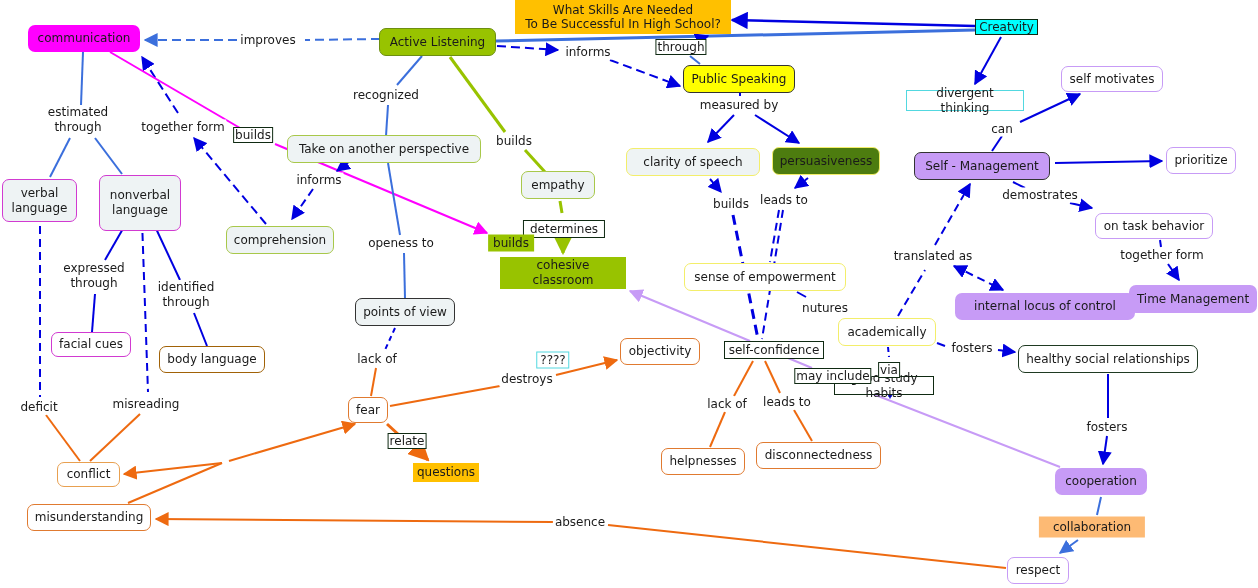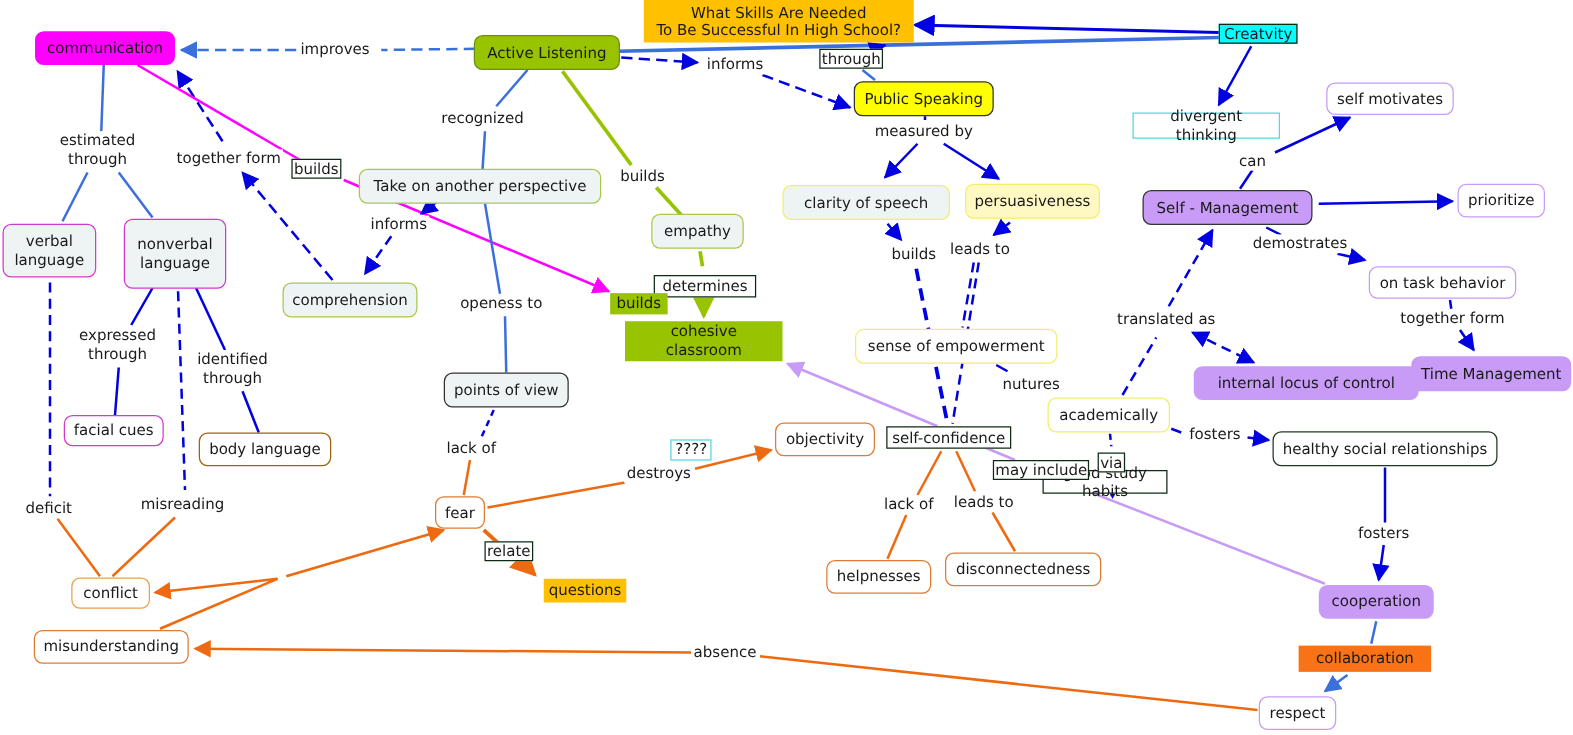--- a/index.html
+++ b/index.html
@@ -7,21 +7,21 @@
          font-family:"DejaVu Sans", sans-serif; font-size:12px; color:#1a1a1a; }
   #edges { position:absolute; left:0; top:0; width:1258px; height:588px; }
   .node { position:absolute; box-sizing:border-box; display:flex; align-items:center; justify-content:center;
           text-align:center; line-height:15px; white-space:pre-line; padding:0 6px; }
   .rounded { border-radius:7px; }
   .lbl { position:absolute; transform:translate(-50%,-50%); white-space:pre-line; text-align:center;
          line-height:15px; background:#fff; padding:0 2px; font-size:12px; }
   .lbl.boxed { border:1px solid #0f2a12; padding:0 1px; line-height:14px; }
   .lbl.boxed-cyan { border:1px solid #52d8e0; padding:0 3px; }
   .lbl.filled-green { background:#98c300; color:#1a1a1a; padding:1px 5px; }
-  .lbl.filled-purple { background:#f97316; padding:3px 14px; }
+  .lbl.filled-purple { background:#fdba74; padding:3px 14px; }
 </style>
 </head>
 <body>
 
 <svg id="edges" viewBox="0 0 1258 588">
   <defs>
     <marker id="ah-blue" viewBox="0 0 10 10" refX="9" refY="5" markerWidth="7" markerHeight="7" orient="auto-start-reverse">
         <path d="M0,0 L10,5 L0,10 z" fill="#0000e0"></path>
       </marker>
     <marker id="ah-steel" viewBox="0 0 10 10" refX="9" refY="5" markerWidth="7" markerHeight="7" orient="auto-start-reverse">
@@ -156,41 +156,41 @@
 <div class="node rounded" style="left:28px;top:25px;width:112px;height:27px;background:#ff00ff;">communication</div>
 <div class="node rounded" style="left:379px;top:28px;width:117px;height:28px;background:#98c300;border:1px solid #6d8f10;">Active Listening</div>
 <div class="node rounded" style="left:683px;top:65px;width:112px;height:28px;background:#ffff00;border:1px solid #333;">Public Speaking</div>
 <div class="node" style="left:906px;top:90px;width:118px;height:21px;background:#fff;border:1px solid #52d8e0;">divergent thinking</div>
 <div class="node rounded" style="left:1061px;top:66px;width:102px;height:26px;background:#fff;border:1px solid #c79bf6;">self motivates</div>
 <div class="node rounded" style="left:914px;top:152px;width:136px;height:28px;background:#c79bf6;border:1px solid #333;">Self - Management</div>
 <div class="node rounded" style="left:1166px;top:147px;width:70px;height:27px;background:#fff;border:1px solid #c79bf6;">prioritize</div>
 <div class="node rounded" style="left:287px;top:135px;width:194px;height:28px;background:#eef3f4;border:1px solid #a8c84a;">Take on another perspective</div>
 <div class="node rounded" style="left:521px;top:171px;width:74px;height:28px;background:#eef3f4;border:1px solid #a8c84a;">empathy</div>
 <div class="node rounded" style="left:626px;top:148px;width:134px;height:28px;background:#eef3f4;border:1px solid #f3ee6a;">clarity of speech</div>
-<div class="node rounded" style="left:772px;top:147px;width:108px;height:28px;background:#fef9c3;border:1px solid #f3ee6a;">persuasiveness</div>
+<div class="node rounded" style="left:772px;top:147px;width:108px;height:28px;background:#4d7c0f;border:1px solid #f3ee6a;">persuasiveness</div>
 <div class="node rounded" style="left:2px;top:179px;width:75px;height:43px;background:#eef3f4;border:1px solid #d13ad1;">verbal
 language</div>
 <div class="node rounded" style="left:99px;top:175px;width:82px;height:56px;background:#eef3f4;border:1px solid #d13ad1;">nonverbal
 language</div>
 <div class="node rounded" style="left:226px;top:226px;width:108px;height:28px;background:#eef3f4;border:1px solid #a8c84a;">comprehension</div>
 <div class="node" style="left:500px;top:257px;width:126px;height:32px;background:#98c300;">cohesive classroom</div>
 <div class="node rounded" style="left:1095px;top:213px;width:118px;height:26px;background:#fff;border:1px solid #c79bf6;">on task behavior</div>
 <div class="node rounded" style="left:1129px;top:285px;width:128px;height:28px;background:#c79bf6;">Time Management</div>
 <div class="node rounded" style="left:955px;top:293px;width:180px;height:27px;background:#c79bf6;">internal locus of control</div>
 <div class="node rounded" style="left:684px;top:263px;width:162px;height:28px;background:#fff;border:1px solid #f3ee6a;">sense of empowerment</div>
 <div class="node rounded" style="left:355px;top:298px;width:100px;height:28px;background:#eef3f4;border:1px solid #333;">points of view</div>
 <div class="node rounded" style="left:51px;top:332px;width:80px;height:25px;background:#fff;border:1px solid #d13ad1;">facial cues</div>
 <div class="node rounded" style="left:159px;top:346px;width:106px;height:27px;background:#fff;border:1px solid #a16207;">body language</div>
 <div class="node rounded" style="left:838px;top:318px;width:98px;height:28px;background:#fff;border:1px solid #f3ee6a;">academically</div>
 <div class="node rounded" style="left:1018px;top:345px;width:180px;height:28px;background:#fff;border:1px solid #1f3a22;">healthy social relationships</div>
 <div class="node rounded" style="left:620px;top:338px;width:80px;height:27px;background:#fff;border:1px solid #e07a30;">objectivity</div>
-<div class="node" style="left:709px;top:341px;width:100px;height:18px;background:#fff;border:1px solid #0f2a12;padding:0 3px;">self-confidence</div>
+<div class="node" style="left:724px;top:341px;width:100px;height:18px;background:#fff;border:1px solid #0f2a12;padding:0 3px;">self-confidence</div>
 <div class="node rounded" style="left:348px;top:397px;width:40px;height:26px;background:#fff;border:1px solid #e07a30;">fear</div>
 <div class="node" style="left:834px;top:376px;width:100px;height:19px;background:#fff;border:1px solid #0f2a12;padding:0 3px;">good study habits</div>
-<div class="node" style="left:413px;top:463px;width:66px;height:19px;background:#ffc000;margin-left:22px;">questions</div>
+<div class="node" style="left:413px;top:463px;width:66px;height:19px;background:#ffc000;">questions</div>
 <div class="node rounded" style="left:57px;top:462px;width:63px;height:25px;background:#fff;border:1px solid #e8a050;">conflict</div>
 <div class="node rounded" style="left:661px;top:448px;width:84px;height:27px;background:#fff;border:1px solid #e07a30;">helpnesses</div>
 <div class="node rounded" style="left:756px;top:442px;width:125px;height:27px;background:#fff;border:1px solid #e07a30;">disconnectedness</div>
 <div class="node rounded" style="left:1055px;top:468px;width:92px;height:27px;background:#c79bf6;">cooperation</div>
 <div class="node rounded" style="left:27px;top:504px;width:124px;height:27px;background:#fff;border:1px solid #e07a30;">misunderstanding</div>
 <div class="node rounded" style="left:1007px;top:557px;width:62px;height:27px;background:#fff;border:1px solid #c79bf6;">respect</div>
 
 <div class="lbl" style="left:268px;top:40px;">improves</div>
 <div class="lbl" style="left:588px;top:52px;">informs</div>
 <div class="lbl boxed" style="left:681px;top:47px;">through</div>

